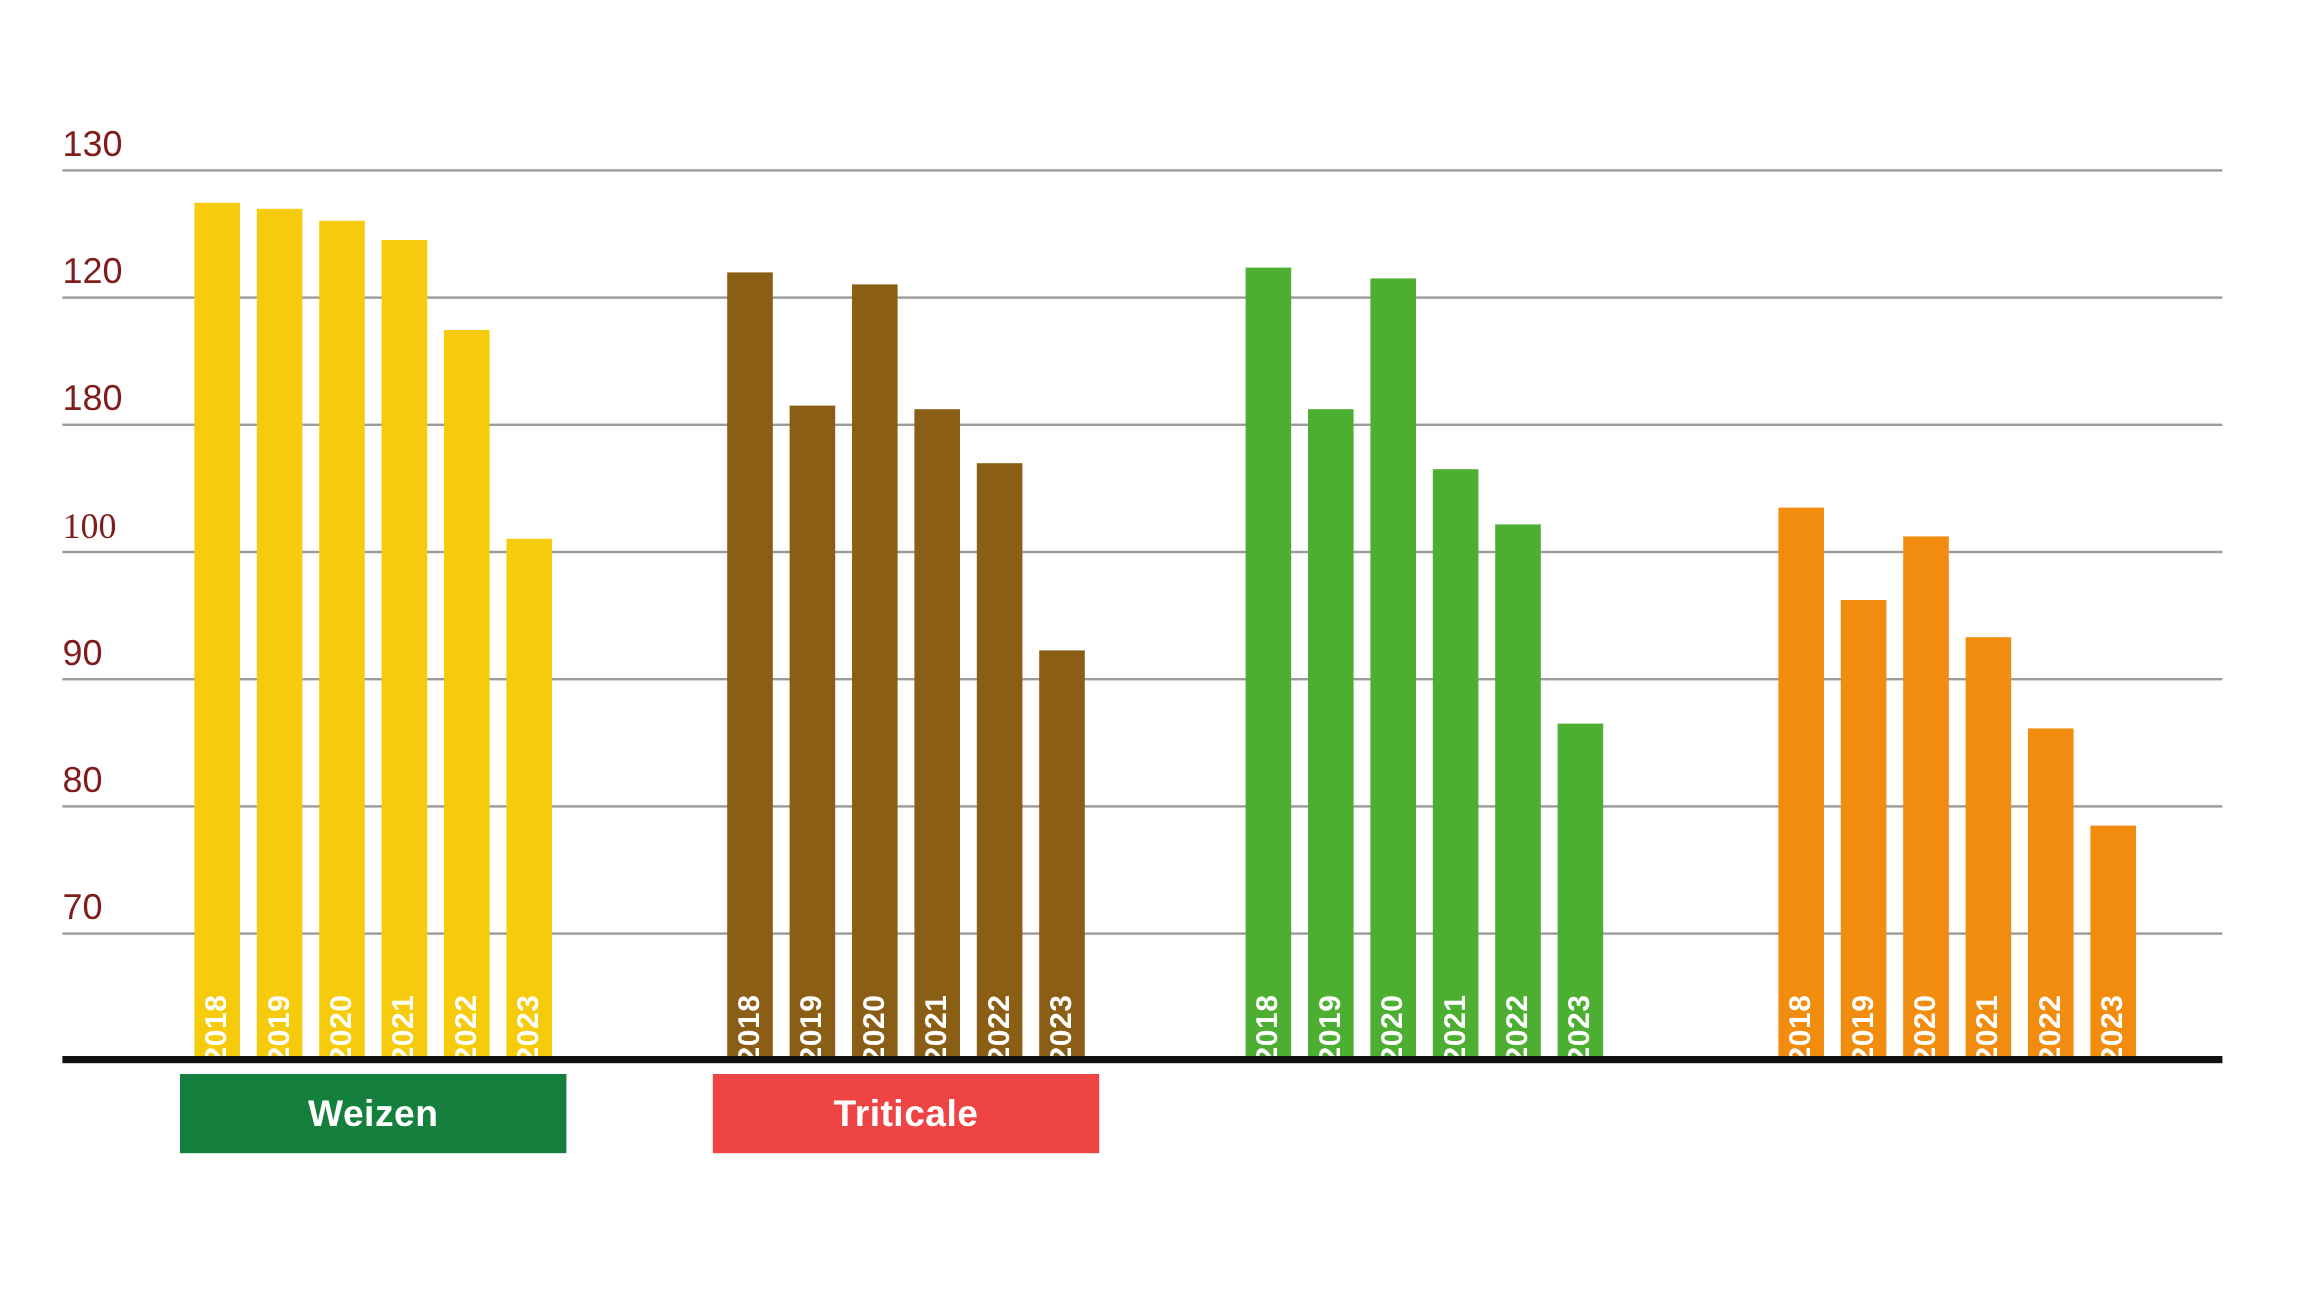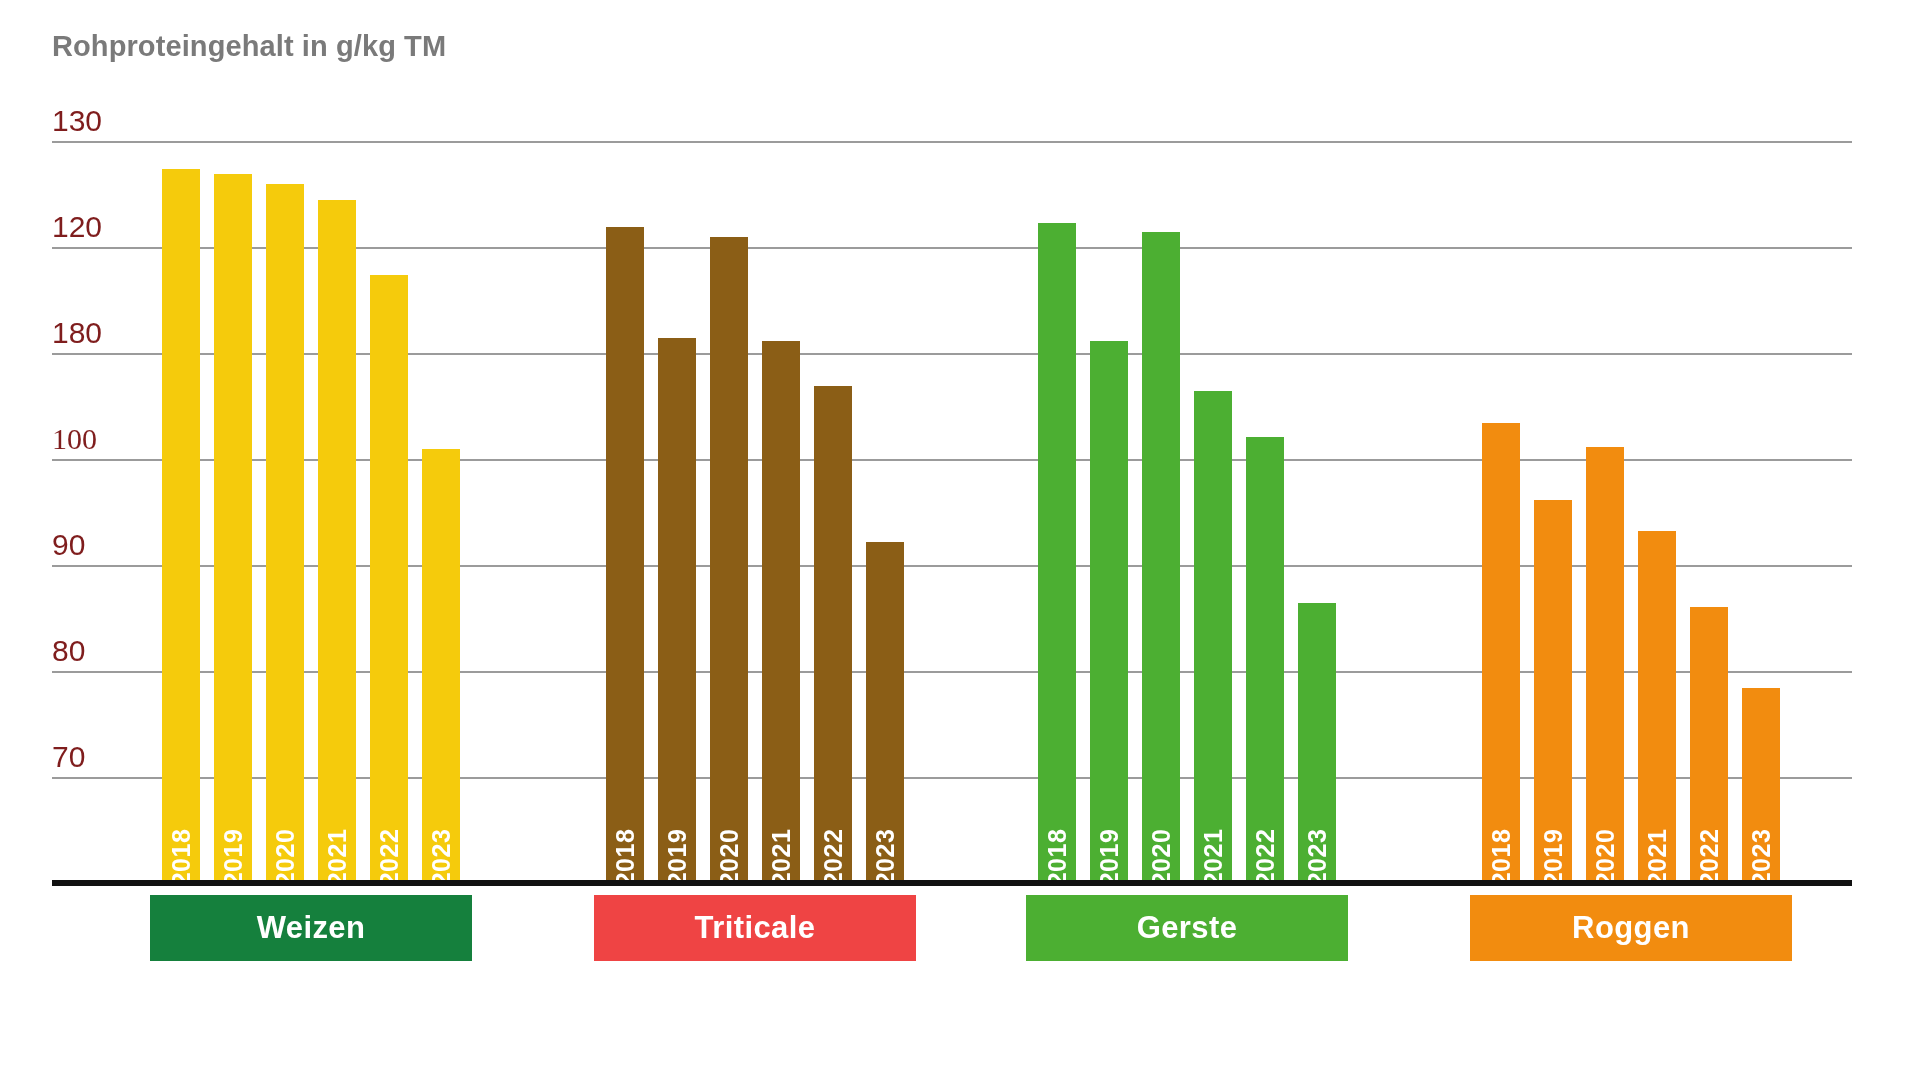--- a/index.html
+++ b/index.html
@@ -129,21 +129,20 @@
     font-size: 27px;
     color: #1a1a1a;
     white-space: nowrap;
   }
 </style>
 </head>
 <body>
 
 <div id="chart-root">
 
-  <div id="chart-title">Rohproteingehalt in g/kg TM</div>
 
   <div id="plot-area">
     <div id="gridlines">
         <div class="gridline" style="top: 141px;"></div>
         <div class="gridline" style="top: 247px;"></div>
         <div class="gridline" style="top: 353px;"></div>
         <div class="gridline" style="top: 459px;"></div>
         <div class="gridline" style="top: 565px;"></div>
         <div class="gridline" style="top: 671px;"></div>
         <div class="gridline" style="top: 777px;"></div>
@@ -234,22 +233,16 @@
     <div id="axis-line"></div>
   </div>
 
   <div id="category-bands">
       <div class="cat-band" style="left: 150px; width: 322px; background: #15803d;">
         <span class="cat-band-label">Weizen</span>
       </div>
       <div class="cat-band" style="left: 594px; width: 322px; background: #ef4444;">
         <span class="cat-band-label">Triticale</span>
       </div>
-      <div class="cat-band" style="left: 1026px; width: 322px; background: rgb(76, 175, 50);">
-        <span class="cat-band-label">Gerste</span>
-      </div>
-      <div class="cat-band" style="left: 1470px; width: 322px; background: rgb(242, 140, 15);">
-        <span class="cat-band-label">Roggen</span>
-      </div>
     </div>
 
 
 </div>
 
 </body></html>

